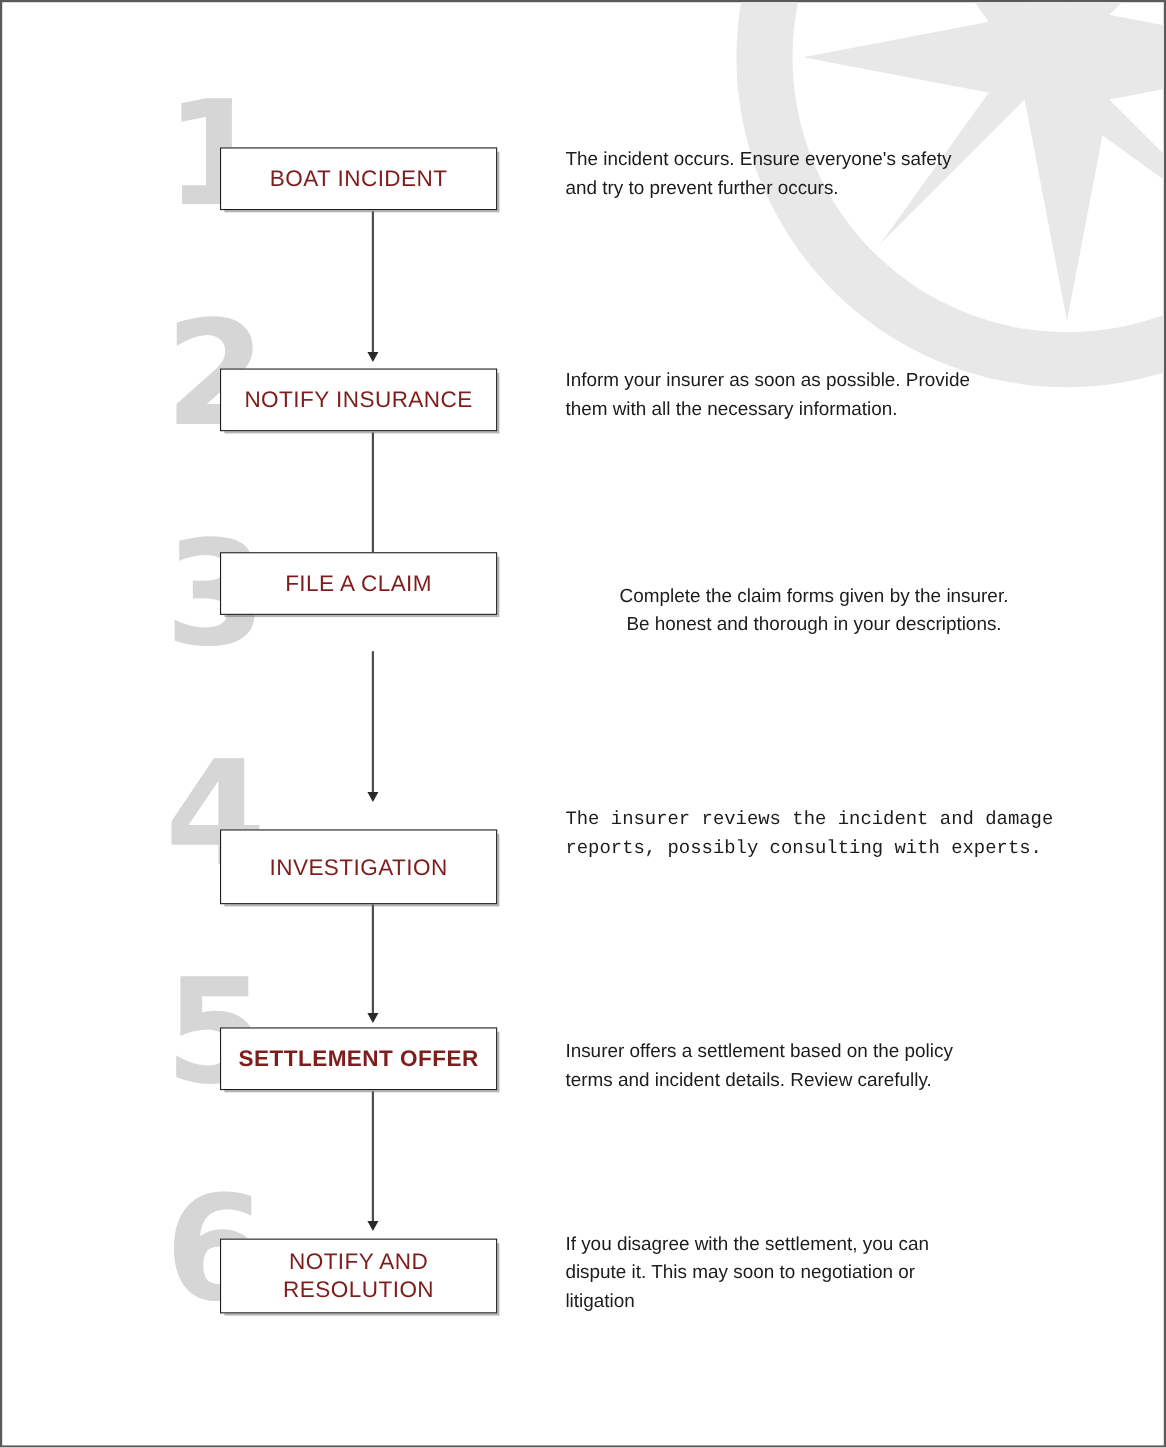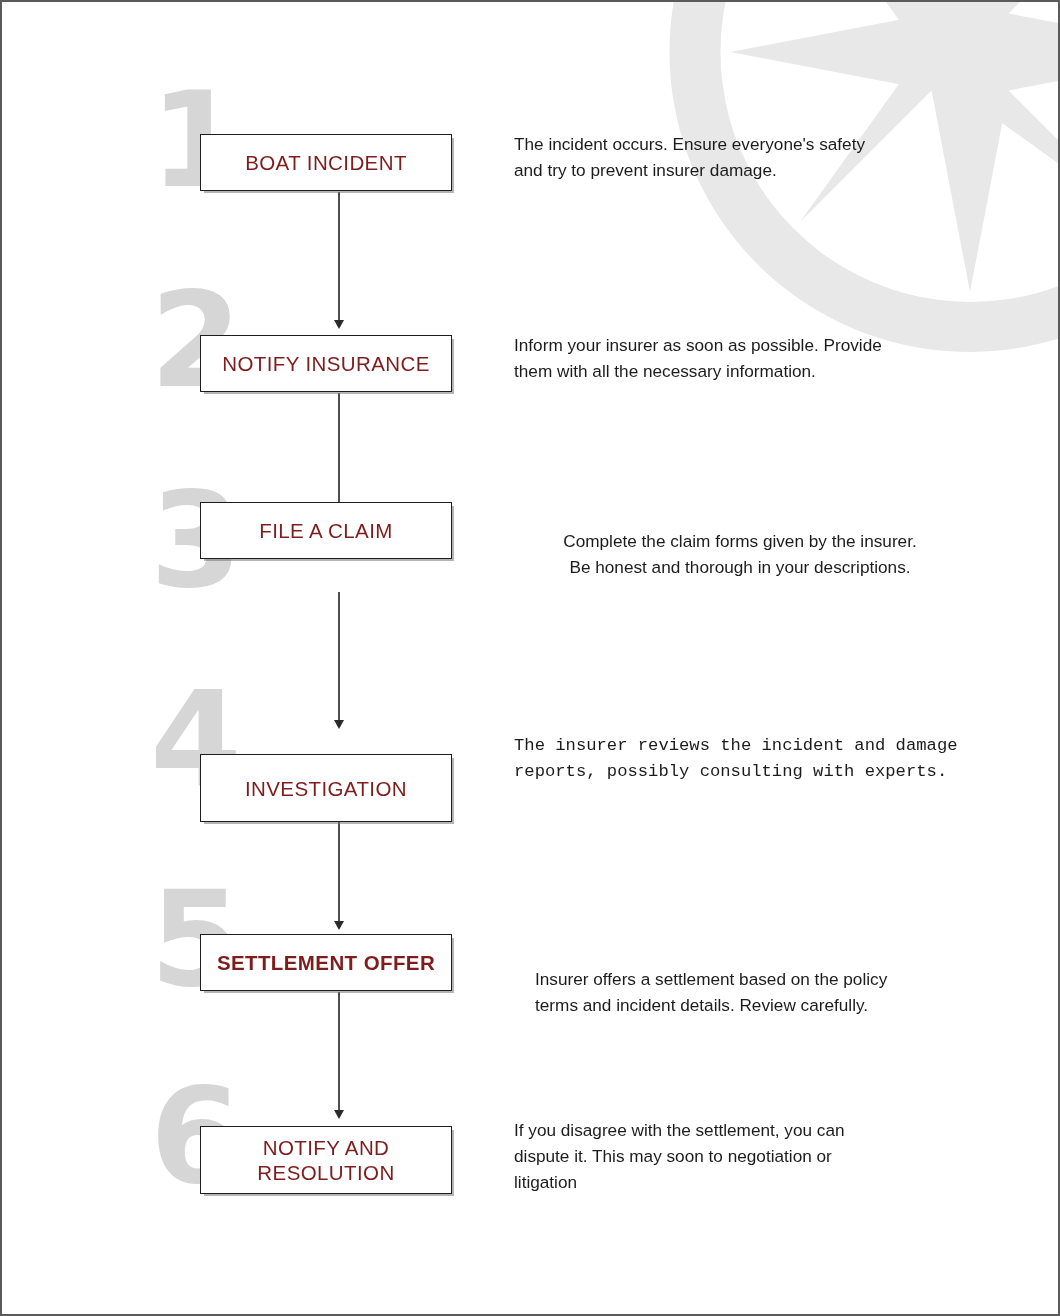--- a/index.html
+++ b/index.html
@@ -123,21 +123,21 @@
   </div>
 
   <div class="flow">
 
     <div class="step">
       <div class="bignum" style="left:148px; top:72px;">1</div>
       <div class="nodebox" style="left:198px; top:132px; height:57px;">
         <span class="label">BOAT INCIDENT</span>
       </div>
       <div class="desc" style="top:129px;">The incident occurs. Ensure everyone's safety
-and try to prevent insurer damage.</div>
+and try to prevent further occurs.</div>
     </div>
 
     <div class="arrow" style="top:190px; height:138px;">
       <div class="shaft" style="height:130px;"></div>
       <div class="head" style="top:128px;"></div>
     </div>
 
     <div class="step">
       <div class="bignum" style="left:148px; top:272px;">2</div>
       <div class="nodebox" style="left:198px; top:333px; height:57px;">
@@ -178,21 +178,21 @@
     <div class="arrow" style="top:791px; height:138px;">
       <div class="shaft" style="height:130px;"></div>
       <div class="head" style="top:128px;"></div>
     </div>
 
     <div class="step">
       <div class="bignum" style="left:148px; top:871px;">5</div>
       <div class="nodebox" style="left:198px; top:932px; height:57px;font-weight:bold;">
         <span class="label">SETTLEMENT OFFER</span>
       </div>
-      <div class="desc" style="top:964px;margin-left:21px;">Insurer offers a settlement based on the policy
+      <div class="desc" style="top:940px;">Insurer offers a settlement based on the policy
 terms and incident details. Review carefully.</div>
     </div>
 
     <div class="arrow" style="top:990px; height:128px;">
       <div class="shaft" style="height:120px;"></div>
       <div class="head" style="top:118px;"></div>
     </div>
 
     <div class="step">
       <div class="bignum" style="left:148px; top:1068px;">6</div>

